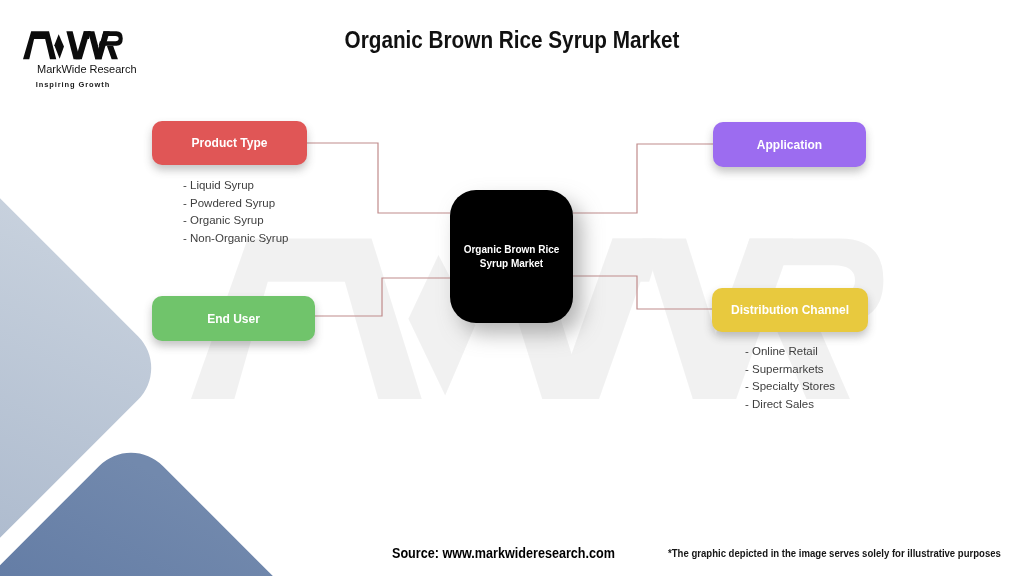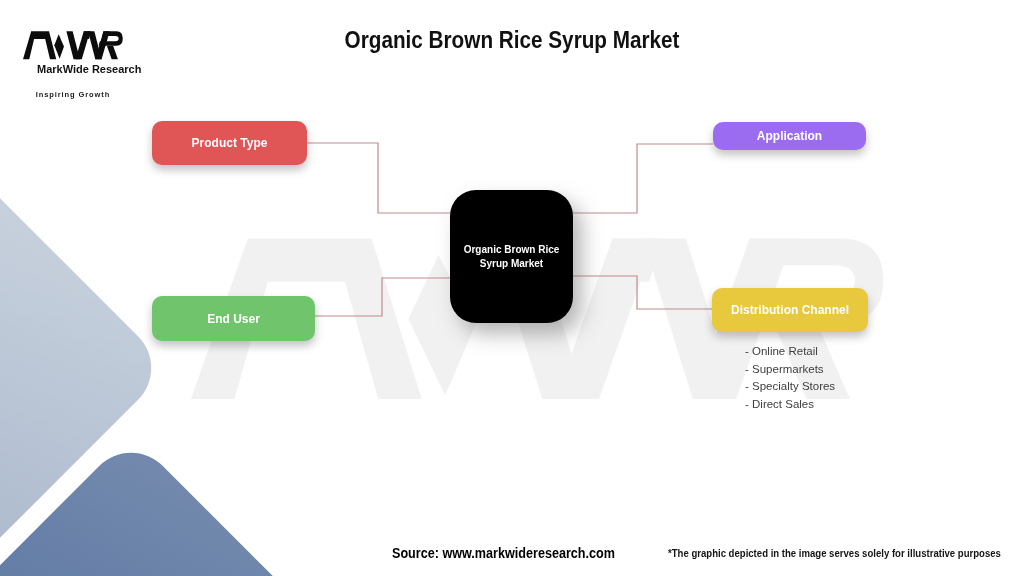--- a/index.html
+++ b/index.html
@@ -4,22 +4,22 @@
 <style>
   html,body{margin:0;padding:0;}
   body{width:1024px;height:576px;overflow:hidden;background:#ffffff;
        font-family:"Liberation Sans",sans-serif;}
   .stage{position:relative;width:1024px;height:576px;background:#ffffff;overflow:hidden;}
   .bg-svg{position:absolute;left:0;top:0;width:1024px;height:576px;}
 
   
   .logo{position:absolute;left:20px;top:28px;width:106px;text-align:center;color:#0d0d0d;}
   .logo svg{display:block;margin:1px auto 0 auto;}
-  .logo .brand{font-weight:700;font-size:11px;line-height:11px;margin-top:3px;white-space:nowrap;color:#121212;margin-left:17px;}
-  .logo .tagline{font-weight:700;font-size:7.5px;line-height:8px;letter-spacing:0.9px;margin-top:16px;white-space:nowrap;color:#1a1a1a;}
+  .logo .brand{font-weight:400;font-size:11px;line-height:11px;margin-top:3px;white-space:nowrap;color:#121212;margin-left:17px;}
+  .logo .tagline{font-weight:700;font-size:7.5px;line-height:8px;letter-spacing:0.9px;margin-top:6px;white-space:nowrap;color:#1a1a1a;}
 
   .title{position:absolute;left:0;top:26px;width:1024px;text-align:center;
          font-size:24px;line-height:28px;font-weight:700;color:#111111;}
   .title span{display:inline-block;transform:scaleX(0.863);transform-origin:50% 50%;white-space:nowrap;}
 
   .seg-box{position:absolute;border-radius:10px;display:flex;align-items:center;justify-content:center;
            color:#ffffff;font-weight:700;font-size:12px;box-shadow:0 5px 9px rgba(60,60,60,.30);}
   .seg-list{position:absolute;color:#3e3e3e;font-size:11.5px;line-height:17.5px;white-space:pre;}
 
   .center-node{position:absolute;left:450px;top:190px;width:123px;height:133px;border-radius:26px;
@@ -89,22 +89,23 @@
   <div class="title"><span>Organic Brown Rice Syrup Market</span></div>
 
   <div class="center-node">
     <span>Organic Brown Rice
 Syrup Market</span>
   </div>
 
   <div class="seg-box" style="left:152px;top:120.5px;width:155px;height:44px;background:#e05656;">
     <span>Product Type</span>
   </div>
+  <div class="seg-list" style="left:183px;top:177px;"><div>- Liquid Syrup</div><div>- Powdered Syrup</div><div>- Organic Syrup</div><div>- Non-Organic Syrup</div></div>
 
-  <div class="seg-box" style="left:713px;top:122px;width:153px;height:28px;background:#9c6cf0;">
+  <div class="seg-box" style="left:713px;top:122px;width:153px;height:45px;background:#9c6cf0;">
     <span>Application</span>
   </div>
 
   <div class="seg-box" style="left:152px;top:296px;width:163px;height:45px;background:#70c46b;">
     <span>End User</span>
   </div>
 
   <div class="seg-box" style="left:712px;top:288px;width:156px;height:44px;background:#e8c93e;">
     <span>Distribution Channel</span>
   </div>

